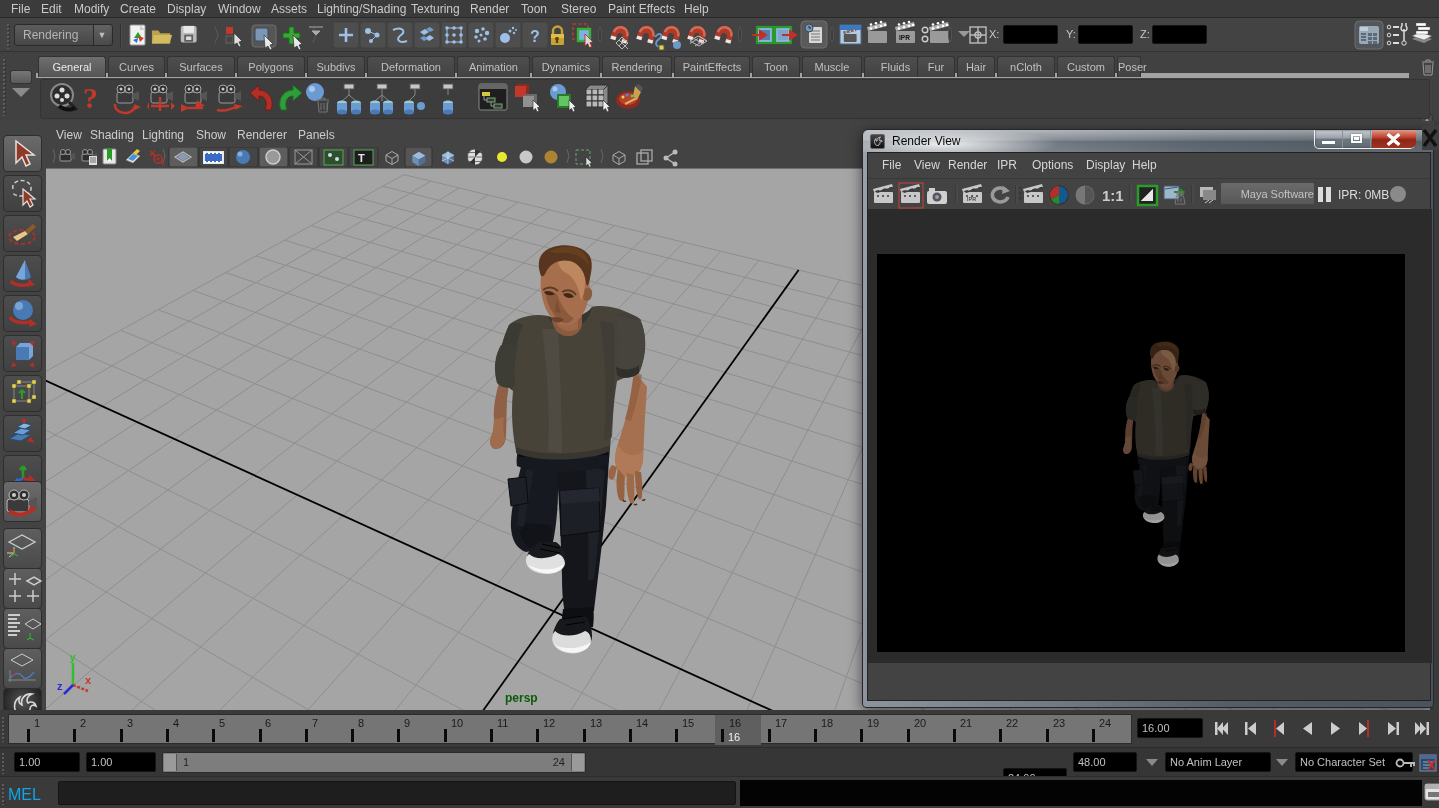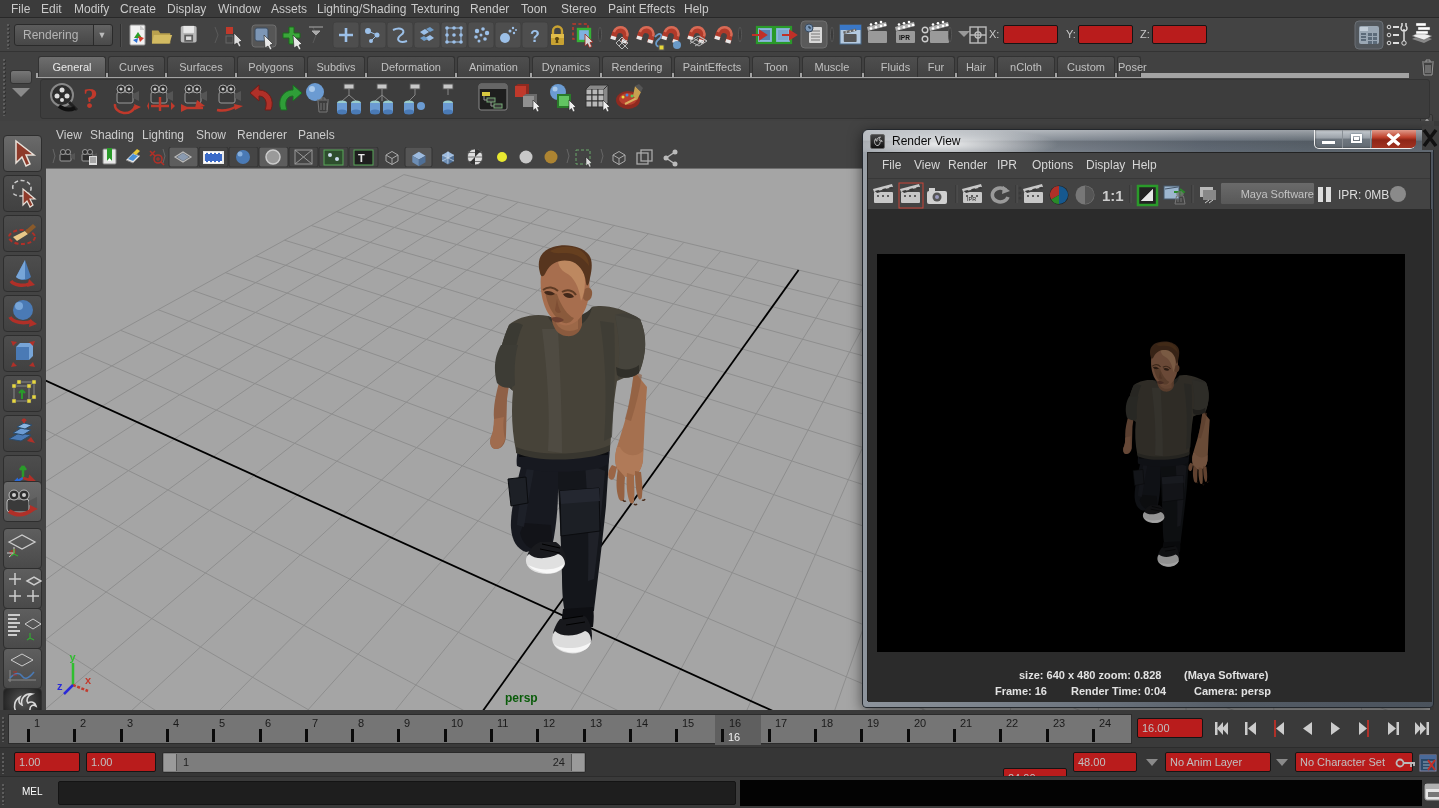--- a/index.html
+++ b/index.html
@@ -25,21 +25,21 @@
 .tbtn.lit{background:linear-gradient(#6a6a6a,#555);}
 
 #viewport{left:45px;top:121px;width:1389px;height:589px;background:#434343;}
 #vpmenu{position:absolute;left:0px;top:6px;width:100%;height:20px;color:#cccccc;font-size:12px;}
 #vpmenu span{position:absolute;top:1px;}
 #canvas3d{position:absolute;left:1px;top:47px;width:1384px;height:542px;background:#a5a5a5;border-top:1px solid #6e6e6e;}
 
 #timeslider{left:0;top:710px;width:1439px;height:37px;background:#3a3a3a;}
 #timeticks{position:absolute;left:8px;top:4px;width:1124px;height:30px;background:#757575;border:1px solid #2c2c2c;}
 #rangerow{left:0;top:747px;width:1439px;height:29px;background:#363636;border-top:1px solid #2c2c2c;}
-.nfield{position:absolute;background:#b91c1c;border:1px solid #151515;border-radius:2px;color:#c0c0c0;font-size:11px;padding:2px 4px;}
+.nfield{position:absolute;background:#000000;border:1px solid #151515;border-radius:2px;color:#c0c0c0;font-size:11px;padding:2px 4px;}
 #cmdrow{left:0;top:776px;width:1439px;height:32px;background:#3a3a3a;border-top:1px solid #2c2c2c;color:#c8c8c8;}
 
 #rwin{left:862px;top:129px;width:572px;height:579px;border-radius:6px 6px 4px 4px;background:linear-gradient(100deg,#9ba1a8 0%,#848b94 25%,#6b737d 50%,#545c66 70%,#4a525c 100%);box-shadow:0 3px 14px rgba(0,0,0,0.55);border:1px solid #23272c;}
 #rtitle{position:absolute;left:0;top:0;width:100%;height:22px;color:#0a0a0a;font-size:12px;border-radius:6px 6px 0 0;background:radial-gradient(ellipse 160px 22px at 80px 14px,rgba(255,255,255,0.85),rgba(255,255,255,0) 72%),linear-gradient(180deg,rgba(255,255,255,0.4),rgba(255,255,255,0.08) 45%,rgba(0,0,0,0.1) 52%,rgba(0,0,0,0.02) 100%),linear-gradient(90deg,#999fa6 0%,#8a9199 22%,#767e88 40%,#636c77 60%,#5d666f 78%,#636b74 100%);}
 #rcontent{position:absolute;left:4px;top:22px;width:564px;height:549px;background:#434343;border:1px solid #222;}
 #rmenu{position:absolute;left:0;top:0;width:100%;height:26px;color:#d6d6d6;font-size:12px;background:#434343;border-bottom:1px solid #383838;}
 #rmenu span{position:absolute;top:5px;}
 #rtools{position:absolute;left:0;top:26px;width:100%;height:30px;background:#434343;text-align:right;}
 #rview{position:absolute;left:0;top:56px;width:564px;height:454px;background:#2b2b2b;}
 #rblack{position:absolute;left:9px;top:45px;width:528px;height:398px;background:#000;}
@@ -1083,27 +1083,20 @@
           </svg>
           <div class="abs" style="left:352px;top:3px;width:95px;height:23px;background:linear-gradient(#6a6a6a,#585858);border:1px solid #444;border-radius:2px;color:#c2c2c2;font-size:11px;padding:5px 0 0 6px">Maya Software</div>
         </div>
         <div id="rview">
           <div id="rblack"></div>
 <svg class="abs" style="left:9px;top:45px" width="528" height="398" viewBox="0 0 528 398">
 <g transform="translate(-24.4,-47.3) scale(0.552)" style="filter:brightness(0.66) saturate(0.88)">
               <use href="#chardef"></use>
             </g>
 </svg>
-        </div>
-        <div id="rstatus">
-          <span class="abs" style="left:151px;top:6px">size: 640 x 480 zoom: 0.828</span>
-          <span class="abs" style="left:316px;top:6px">(Maya Software)</span>
-<span class="abs" style="left:127px;top:22px">Frame: 16</span>
-          <span class="abs" style="left:203px;top:22px">Render Time: 0:04</span>
-          <span class="abs" style="left:326px;top:22px">Camera: persp</span>
         </div>
       </div>
     </div>
     <div class="abs" style="left:1434px;top:121px;width:5px;height:589px;background:#3a3a3a"></div>
     <svg class="abs" style="left:1422px;top:126px;background:#3f3f3f" width="18" height="24" viewBox="0 0 18 24">
       <path d="M2,4 L14,20 M14,4 L2,20" stroke="#111" stroke-width="3.5"></path>
     </svg>
     <div id="timeslider" class="abs">
       <div class="grip" style="left:1px;top:6px;height:26px"></div>
       <div id="timeticks">
@@ -1218,21 +1211,21 @@
       </svg>
       <svg class="abs" style="left:1419px;top:6px" width="18" height="18" viewBox="0 0 18 18">
         <rect x="1" y="1" width="16" height="16" fill="#2a4a6a" stroke="#88a"></rect>
         <rect x="1" y="1" width="16" height="4" fill="#4a6a9a"></rect>
         <path d="M4,8 h10 M4,11 h10 M4,14 h7" stroke="#9ab"></path>
         <path d="M9,6 l7,10 M16,6 l-7,10" stroke="#c03028" stroke-width="2"></path>
       </svg>
     </div>
     <div id="cmdrow" class="abs">
       <div class="grip" style="left:1px;top:6px;height:22px"></div>
-      <span class="abs" style="left:22px;top:9px;font-size:10px;color:#ffffff">MEL</span>
+      <span class="abs" style="left:8px;top:9px;font-size:16px;color:#0ea5e9">MEL</span>
       <div class="abs" style="left:58px;top:4px;width:678px;height:24px;background:#1e1e1e;border:1px solid #141414;border-radius:2px"></div>
       <div class="abs" style="left:740px;top:3px;width:682px;height:26px;background:#030303"></div>
       <svg class="abs" style="left:1424px;top:6px" width="20" height="20" viewBox="0 0 20 20">
         <rect x="1" y="1" width="18" height="16" rx="2" fill="#e4e4e4" stroke="#999"></rect>
         <rect x="1" y="1" width="18" height="5" fill="#b0b0b0"></rect>
         <rect x="4" y="9" width="12" height="5" fill="#777"></rect>
       </svg>
     </div>
 </div>
 </body></html>

